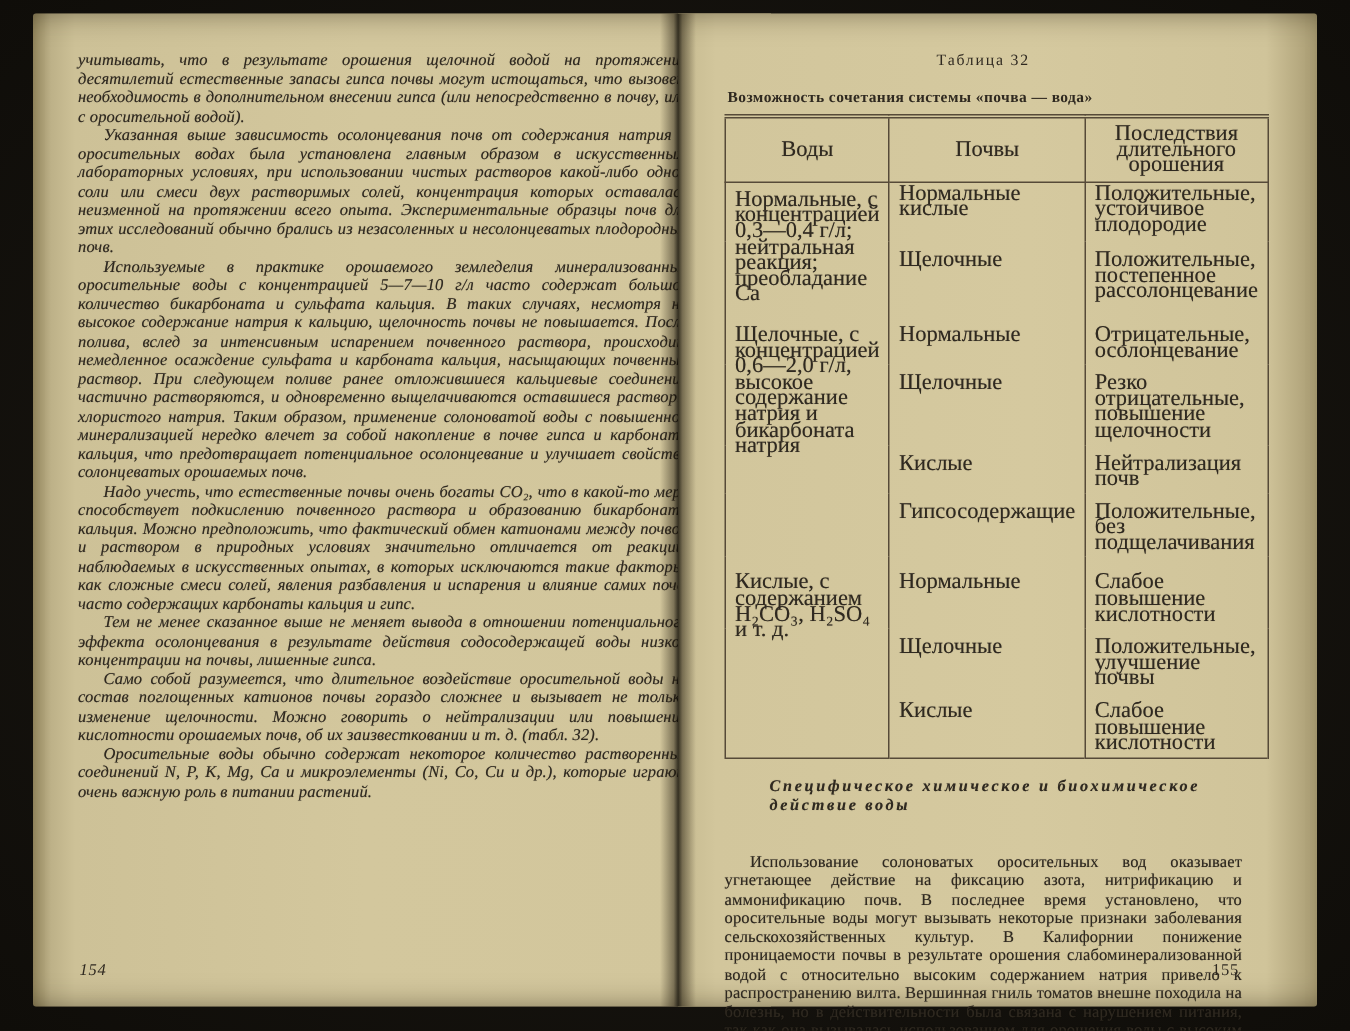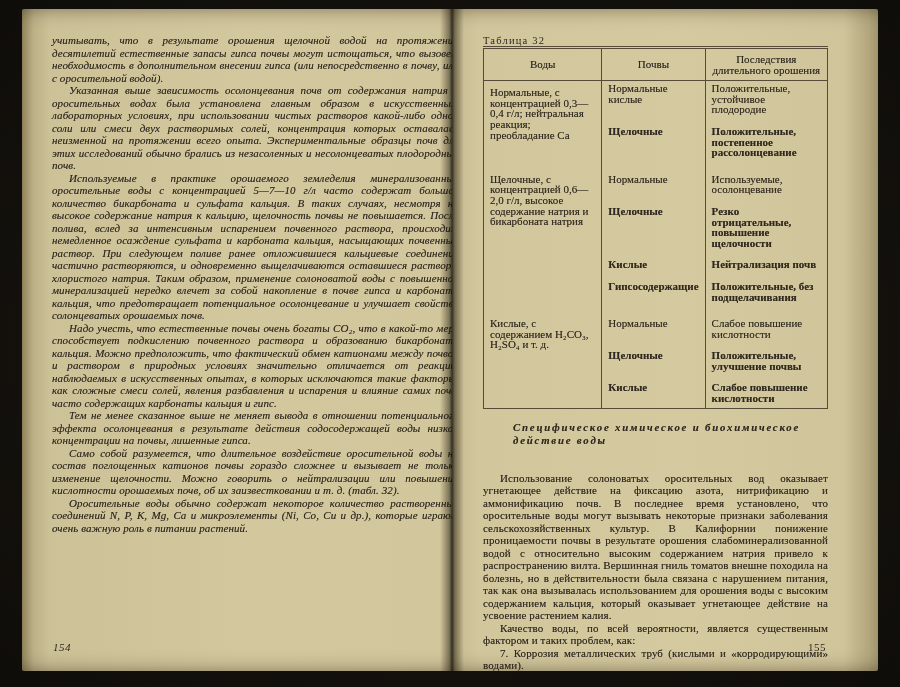--- a/index.html
+++ b/index.html
@@ -61,55 +61,55 @@
     position: absolute;
     bottom: 18px;
     font-size: 11px;
     letter-spacing: 0.5px;
   }
   .page-num-left { left: 31px; }
   .page-num-right { right: 52px; }
 
   
   .table-label {
-    text-align: left;
+    text-align: center;
     font-size: 10.5px;
     letter-spacing: 1.2px;
-    margin: 6px 0 0 0;
+    margin: 6px 0 14px 0;
   }
   .table-title {
     font-weight: bold;
     font-size: 10.3px;
     letter-spacing: 0.3px;
     margin: 0 0 5px 2px;
   }
   table.soil-water {
     width: 100%;
     border-collapse: collapse;
     border-top: 3px double #564a38;
     border-bottom: 1px solid #564a38;
-    font-size: 11px;
+    font-size: 15px;
     line-height: 10.6px;
   }
   table.soil-water th, table.soil-water td {
     border-left: 1px solid #564a38;
     border-right: 1px solid #564a38;
     vertical-align: top;
     padding: 2px 6px 4px 6px;
     text-shadow: 0 0 0.5px rgba(47,41,32,0.5);
   }
   table.soil-water thead th {
     border-bottom: 1px solid #564a38;
     font-weight: normal;
     text-align: center;
     vertical-align: middle;
     padding: 5px 4px;
   }
   table.soil-water td.water { padding-top: 6px; }
-  table.soil-water tr.sub td { padding-top: 7px; font-weight: bold; }
+  table.soil-water tr.sub td { padding-top: 7px; }
   table.soil-water tr.group td { padding-top: 12px; }
 
   .section-heading {
     margin: 12px 8px 24px 30px;
     font-size: 10.8px;
     line-height: 13.5px;
     font-style: italic;
     font-weight: bold;
     letter-spacing: 1.8px;
     text-shadow: 0 0 0.5px rgba(47,41,32,0.5);
@@ -131,20 +131,21 @@
       <p class="para">Само собой разумеется, что длительное воздействие оросительной воды на состав поглощенных катионов почвы гораздо сложнее и вызывает не только изменение щелочности. Можно говорить о нейтрализации или повышении кислотности орошаемых почв, об их заизвестковании и т. д. (табл. 32).</p>
       <p class="para">Оросительные воды обычно содержат некоторое количество растворенных соединений N, P, K, Mg, Ca и микроэлементы (Ni, Co, Cu и др.), которые играют очень важную роль в питании растений.</p>
     </div>
     <div class="page-num page-num-left">154</div>
   </div>
 
   <div class="page page-right">
     <div class="rp-content">
 
       <div class="table-label">Таблица 32</div>
+      <div class="table-title">Возможность сочетания системы «почва — вода»</div>
 
       <table class="soil-water">
         <colgroup>
           <col style="width:35%">
             <col style="width:29%">
             <col style="width:36%">
         </colgroup>
         <thead>
           <tr>
             <th>Воды</th>
@@ -159,21 +160,21 @@
             <td>Положительные, устойчивое плодородие</td>
           </tr>
           <tr class="sub">
             <td>Щелочные</td>
             <td>Положительные, постепенное рассолонцевание</td>
           </tr>
 
           <tr class="group">
             <td class="water" rowspan="4">Щелочные, с концентрацией 0,6—2,0 г/л, высокое содержание натрия и бикарбоната натрия</td>
             <td>Нормальные</td>
-            <td>Используемые, осолонцевание</td>
+            <td>Отрицательные, осолонцевание</td>
           </tr>
           <tr class="sub">
             <td>Щелочные</td>
             <td>Резко отрицательные, повышение щелочности</td>
           </tr>
           <tr class="sub">
             <td>Кислые</td>
             <td>Нейтрализация почв</td>
           </tr>
           <tr class="sub">

